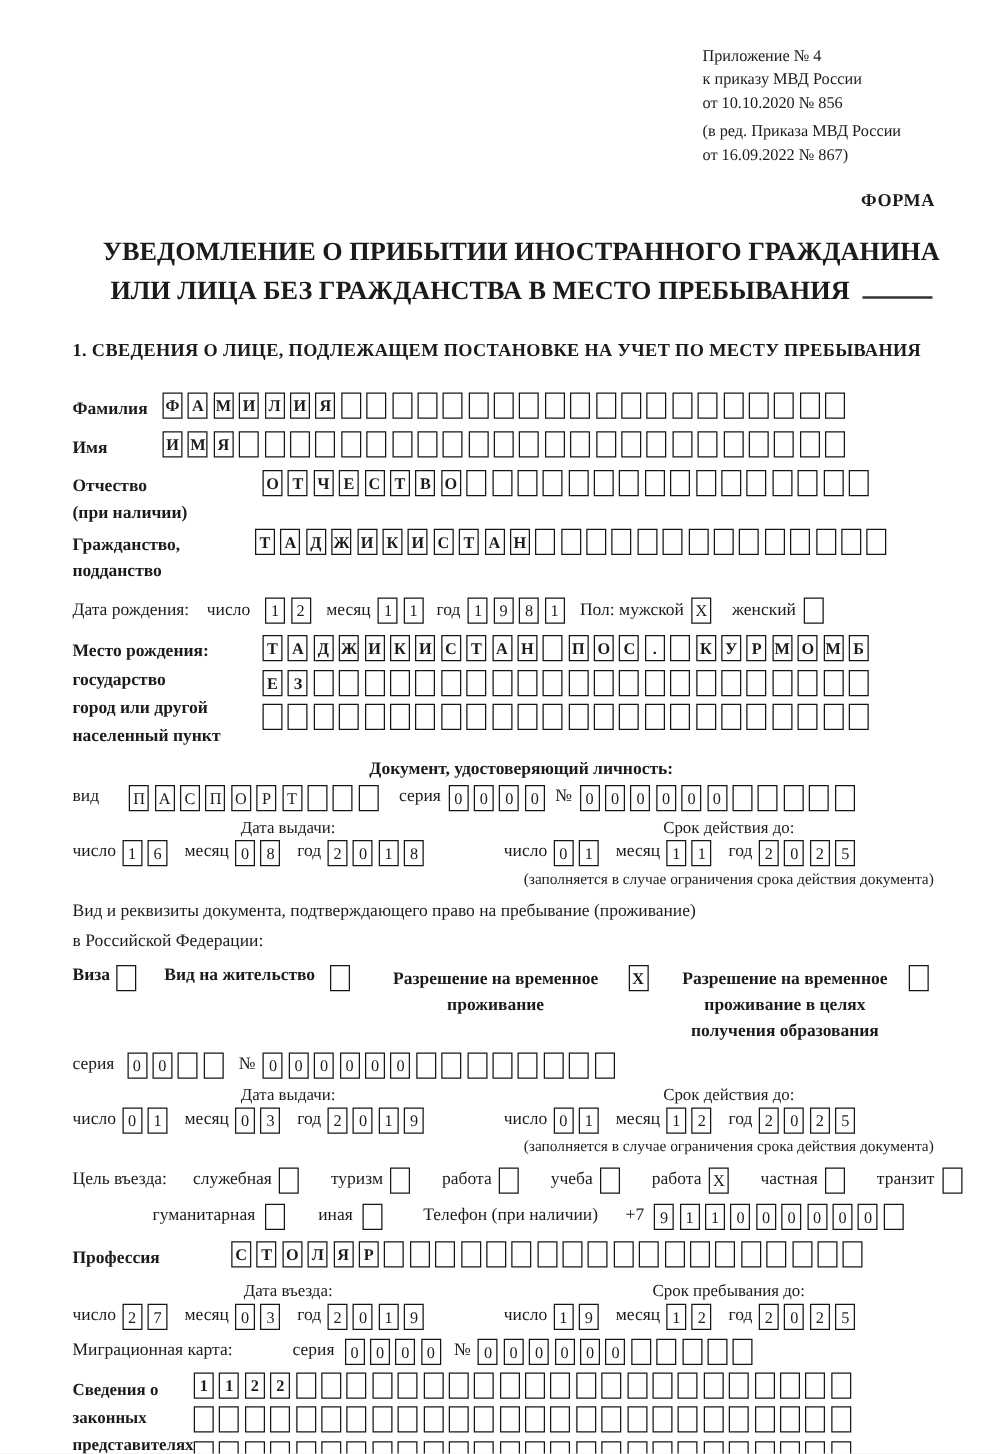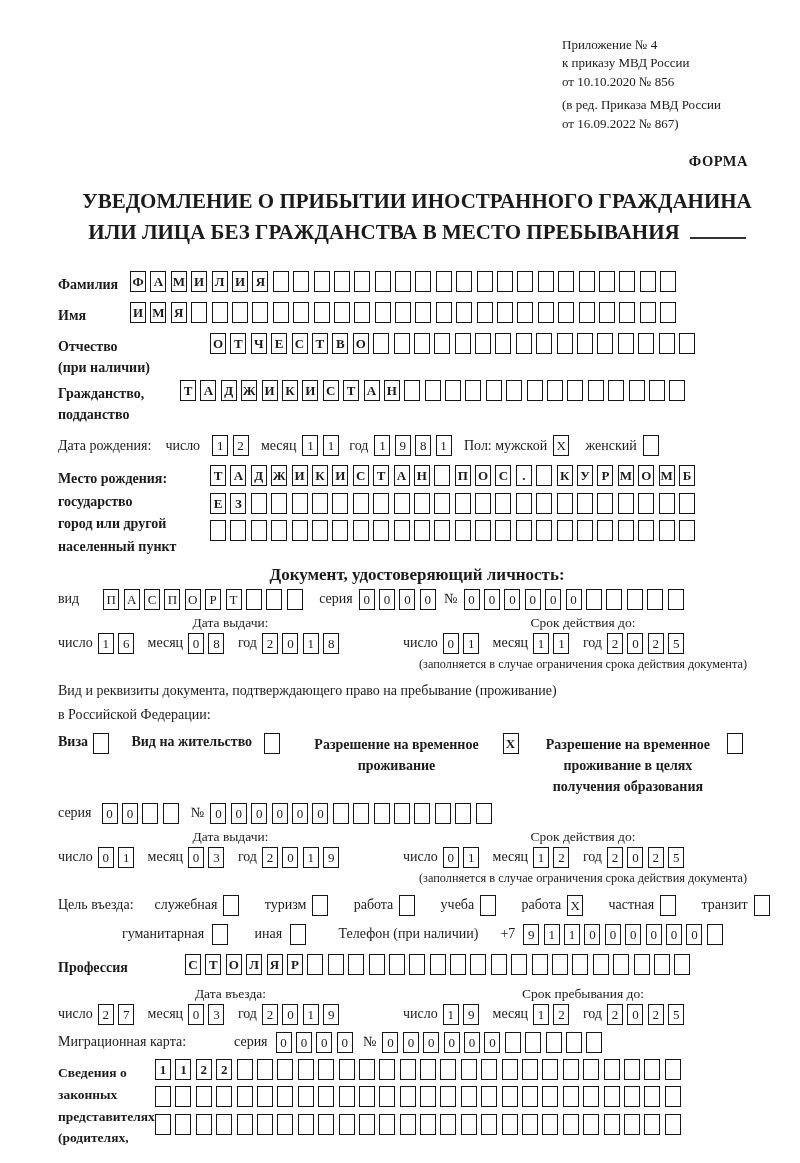--- a/index.html
+++ b/index.html
@@ -24,21 +24,21 @@
   .cell {
     flex:none; width:16px; height:21px; margin-right:4.4px;
     border:1.8px solid #161616; display:inline-flex; align-items:center; justify-content:center;
     font-size:13px; line-height:1; background:#fff;
   }
   .cellrows .cells { margin-bottom:6.5px; }
 
   .inline-line { display:flex; align-items:center; margin-top:10px; }
   .inline-line .t { margin-right:6px; }
 
-  .doc-heading { text-align:center; font-weight:bold; font-size:17px; margin-top:6px; }
+  .doc-heading { text-align:center; font-weight:bold; font-size:14px; margin-top:6px; }
 
   .dates-row { display:flex; margin-top:5px; }
   .date-block { }
   .date-block.left { width:345px; }
   .date-block.right { width:360px; }
   .date-title { text-align:center; font-size:13.5px; margin-bottom:2px; }
   .date-line { display:flex; align-items:center; }
   .date-line .t { margin-right:5px; }
   .date-line .cells { margin-right:9px; }
   .note { font-size:12.3px; text-align:center; margin-top:3px; }
@@ -66,20 +66,21 @@
       <div>от 16.09.2022 № 867)</div>
     </div>
   </div>
   <div class="forma">ФОРМА</div>
 
   <div class="title">
     <div>УВЕДОМЛЕНИЕ О ПРИБЫТИИ ИНОСТРАННОГО ГРАЖДАНИНА</div>
     <div><span>ИЛИ ЛИЦА БЕЗ ГРАЖДАНСТВА В МЕСТО ПРЕБЫВАНИЯ</span><span class="blank-underline"></span></div>
   </div>
 
+  <div class="sec-heading">1. СВЕДЕНИЯ О ЛИЦЕ, ПОДЛЕЖАЩЕМ ПОСТАНОВКЕ НА УЧЕТ ПО МЕСТУ ПРЕБЫВАНИЯ</div>
 
   <div class="row" style="margin-top:24px;">
     <div class="lblcol" style="width:72px;">Фамилия</div>
     <div class="cells">
         <span class="cell">Ф</span>
         <span class="cell">А</span>
         <span class="cell">М</span>
         <span class="cell">И</span>
         <span class="cell">Л</span>
         <span class="cell">И</span>
@@ -166,21 +167,21 @@
         <span class="cell"></span>
         <span class="cell"></span>
         <span class="cell"></span>
         <span class="cell"></span>
         <span class="cell"></span>
         <span class="cell"></span>
         <span class="cell"></span>
       </div>
   </div>
 
-  <div class="row" style="margin-top:2px;">
+  <div class="row" style="margin-top:2px;gap:24px;">
     <div class="lblcol" style="width:122px;">
       <div>Гражданство,</div>
       <div>подданство</div>
     </div>
     <div class="cells">
         <span class="cell">Т</span>
         <span class="cell">А</span>
         <span class="cell">Д</span>
         <span class="cell">Ж</span>
         <span class="cell">И</span>

